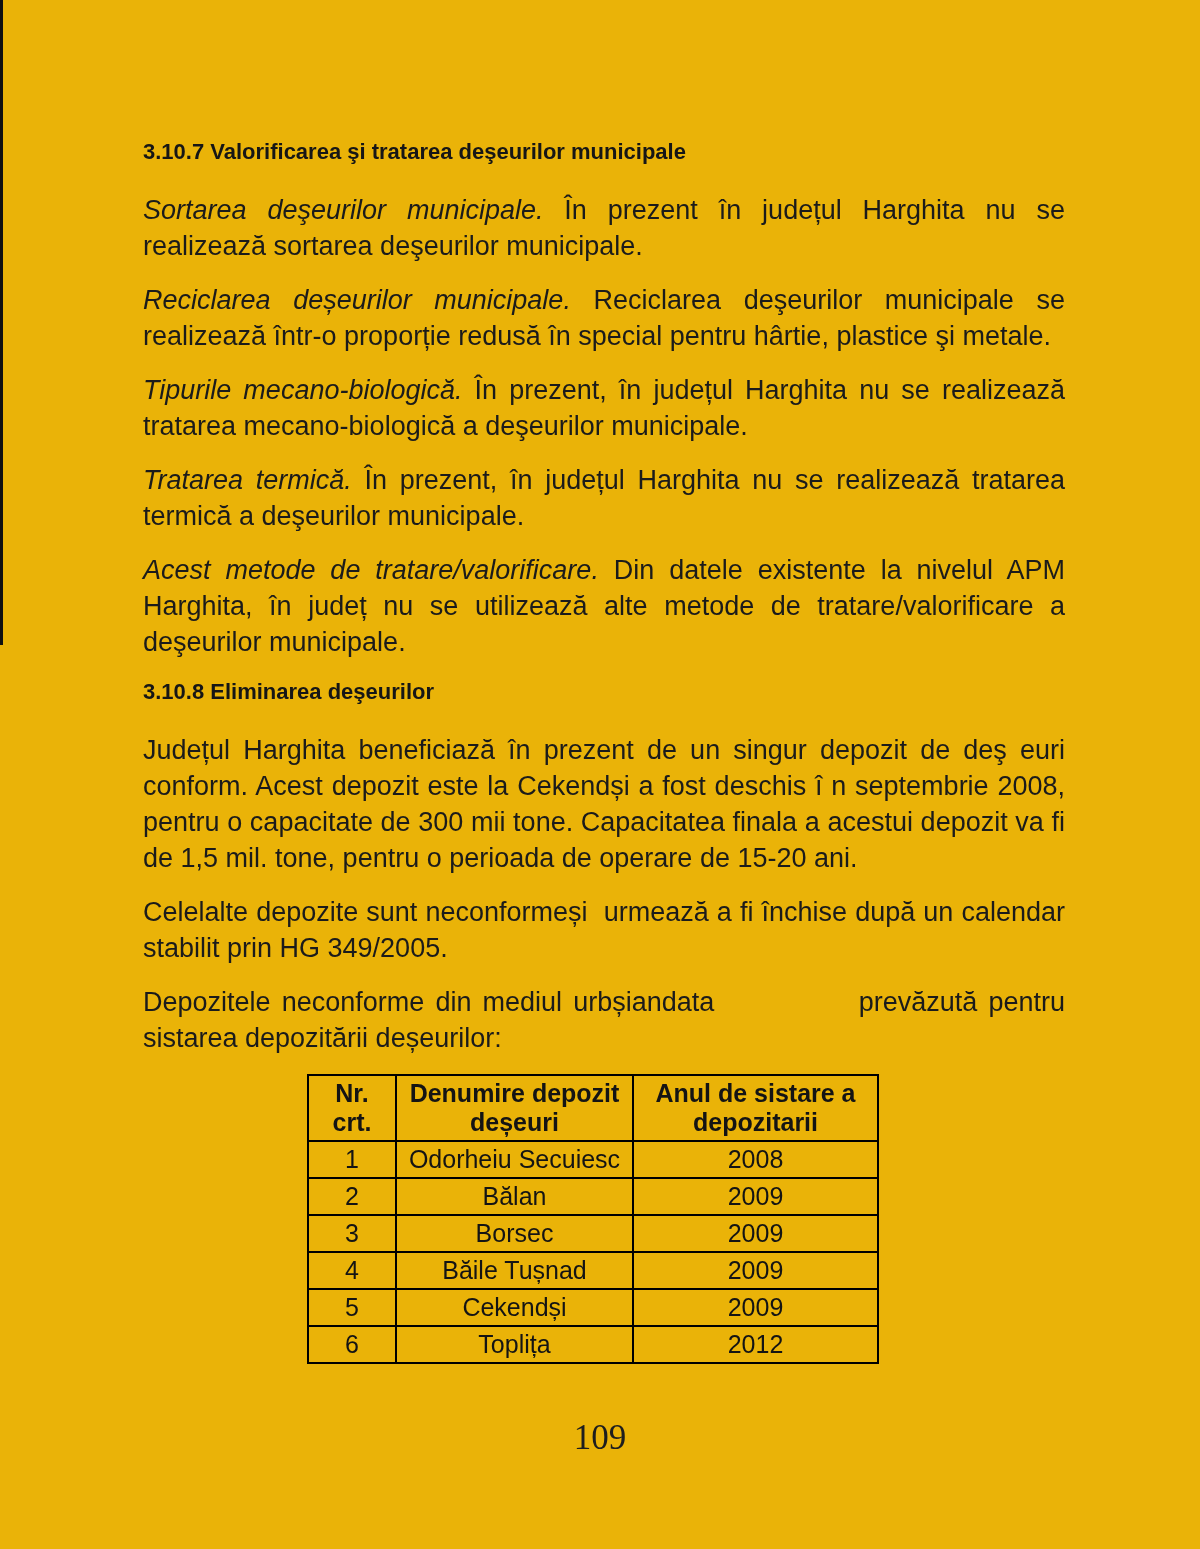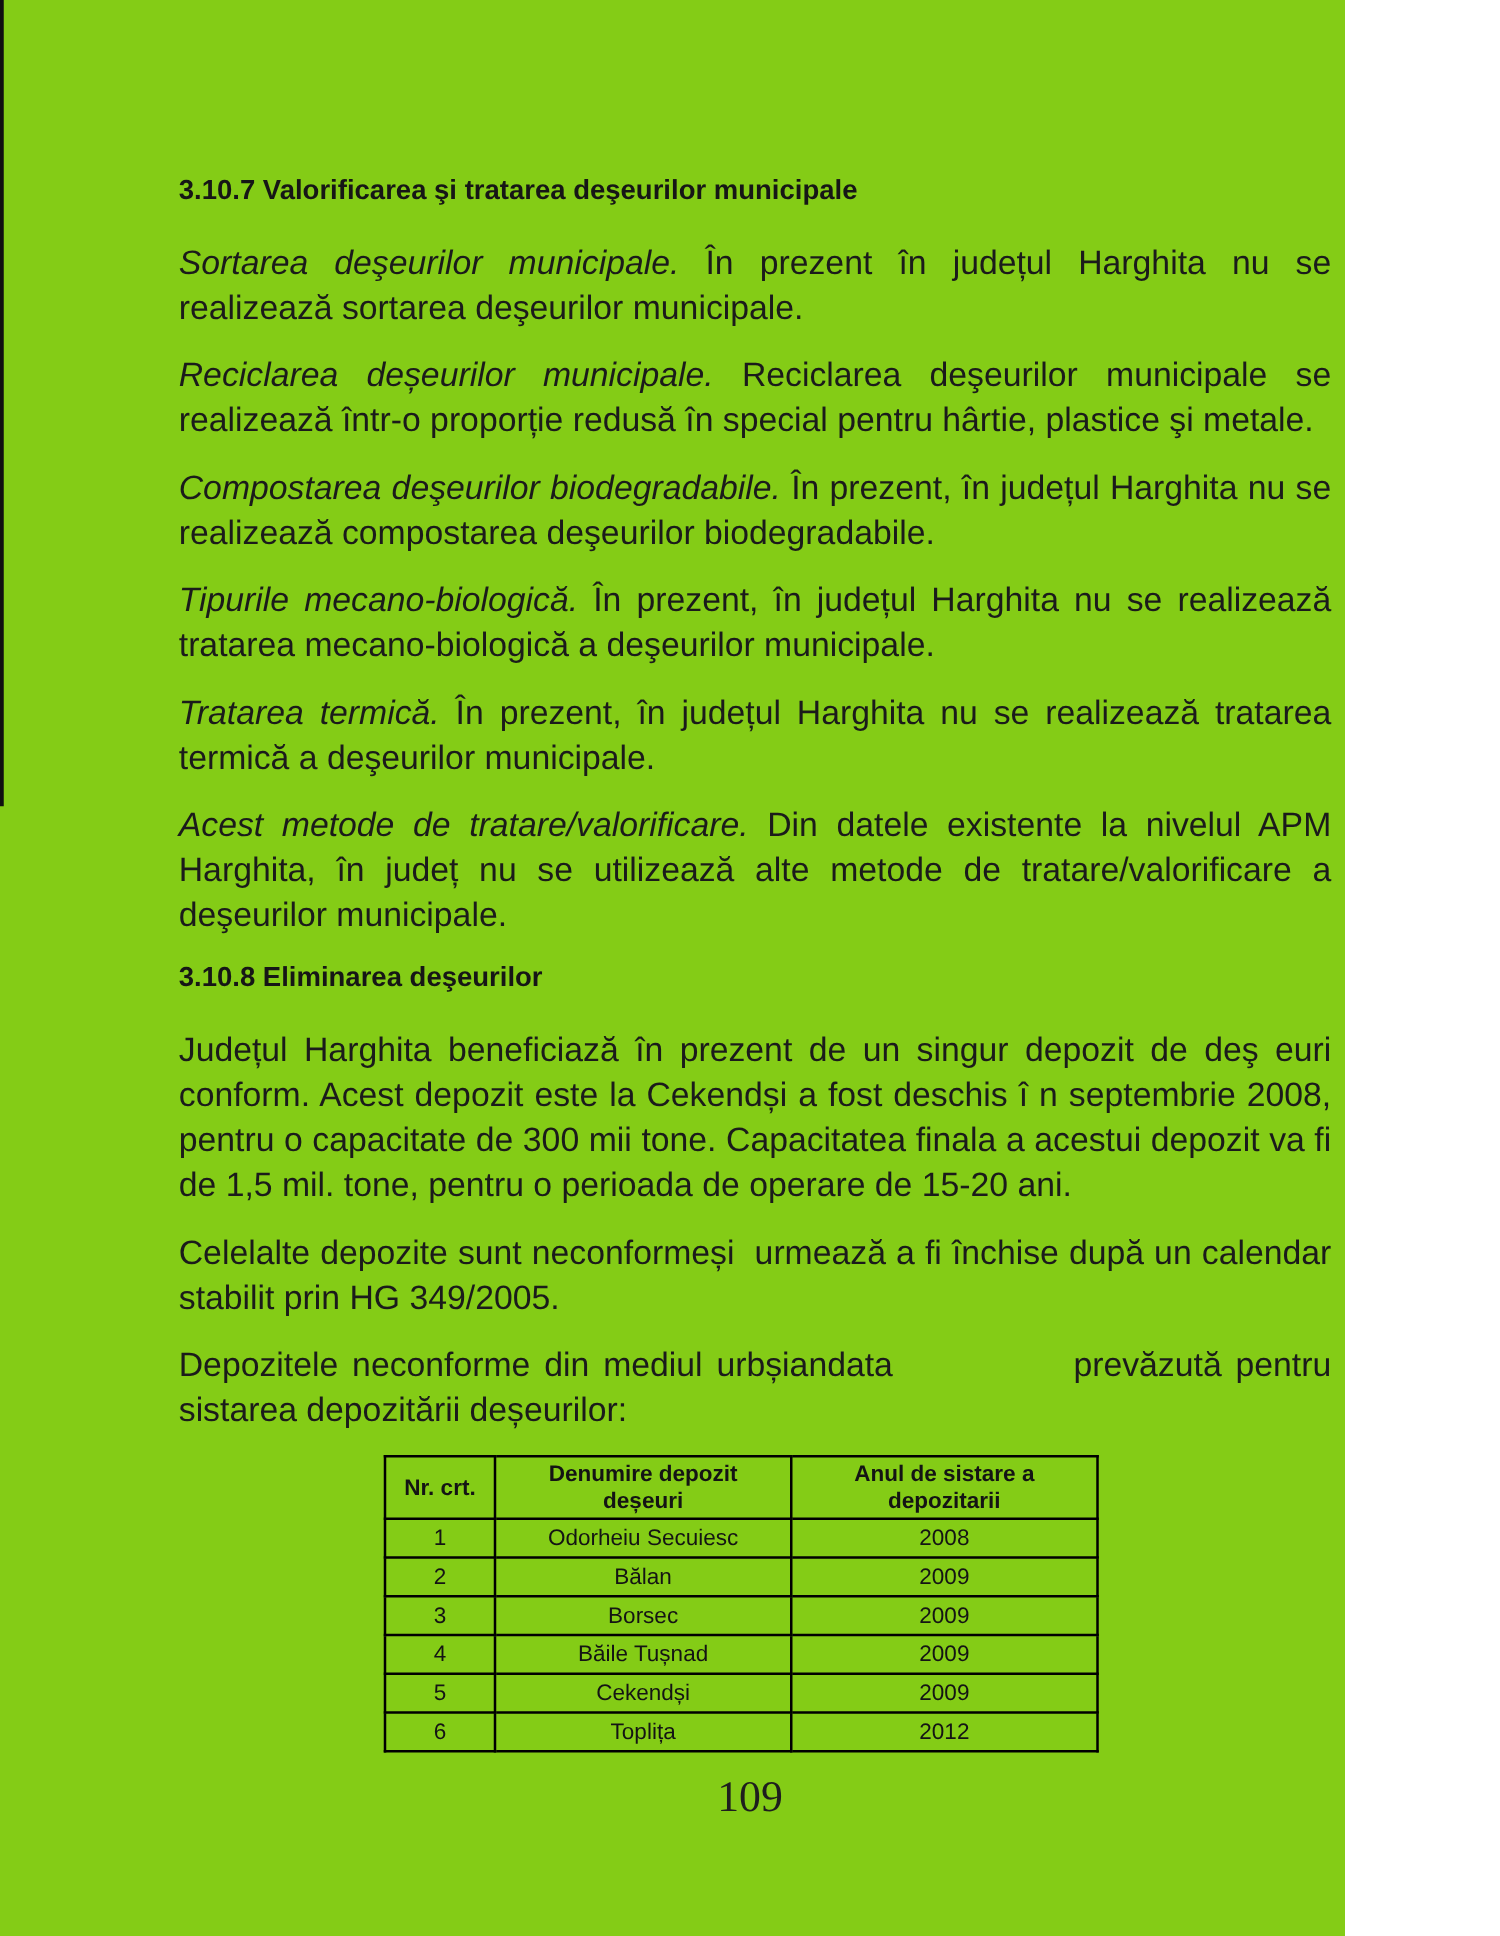--- a/index.html
+++ b/index.html
@@ -1,20 +1,20 @@
 <!DOCTYPE html>
 <html><head>
 <meta charset="utf-8">
 <style>
   html, body { margin: 0; padding: 0; background: #ffffff; }
   .page {
     position: relative;
-    width: 1076px;
+    width: 1200px;
     height: 1549px;
-    background: #84cc16;
+    background: #eab308;
     overflow: hidden;
     font-family: "Liberation Sans", sans-serif;
     color: #1b1b1b;
   }
   .edge-artifact {
     position: absolute;
     left: 0;
     top: 0;
     width: 3px;
     height: 645px;
@@ -38,21 +38,21 @@
     font-size: 27px;
     line-height: 36px;
     text-align: justify;
     margin: 0 0 18px 0;
     color: #1b1b1b;
   }
   p.para em { font-style: italic; }
   .depot-table {
     border-collapse: collapse;
     margin: 16px 0 0 164px;
-    font-size: 18px;
+    font-size: 25px;
     color: #141414;
   }
   .depot-table th, .depot-table td {
     border: 2px solid #000000;
     text-align: center;
     vertical-align: middle;
     padding: 3px 10px;
   }
   .depot-table th {
     font-weight: bold;
@@ -83,22 +83,20 @@
 
     <h2 class="doc-heading">3.10.7 Valorificarea şi tratarea deşeurilor municipale</h2>
 
     <p class="para"><em>Sortarea deşeurilor municipale.</em>
       <span>În prezent în județul Harghita nu se realizează sortarea deşeurilor municipale.</span></p>
 
     <p class="para"><em>Reciclarea deșeurilor municipale.</em>
       <span>Reciclarea deşeurilor municipale se realizează într-o proporție redusă în special pentru hârtie, plastice şi metale.</span></p>
 
 
-    <p class="para"><em>Compostarea deşeurilor biodegradabile.</em>
-      <span>În prezent, în județul Harghita nu se realizează compostarea deşeurilor biodegradabile.</span></p>
 
     <p class="para"><em>Tipurile mecano-biologică.</em>
       <span>În prezent, în județul Harghita nu se realizează tratarea mecano-biologică a deşeurilor municipale.</span></p>
 
     <p class="para"><em>Tratarea termică.</em>
       <span>În prezent, în județul Harghita nu se realizează tratarea termică a deşeurilor municipale.</span></p>
 
     <p class="para"><em>Acest metode de tratare/valorificare.</em>
       <span>Din datele existente la nivelul APM Harghita, în județ nu se utilizează alte metode de tratare/valorificare a deşeurilor municipale.</span></p>
 

